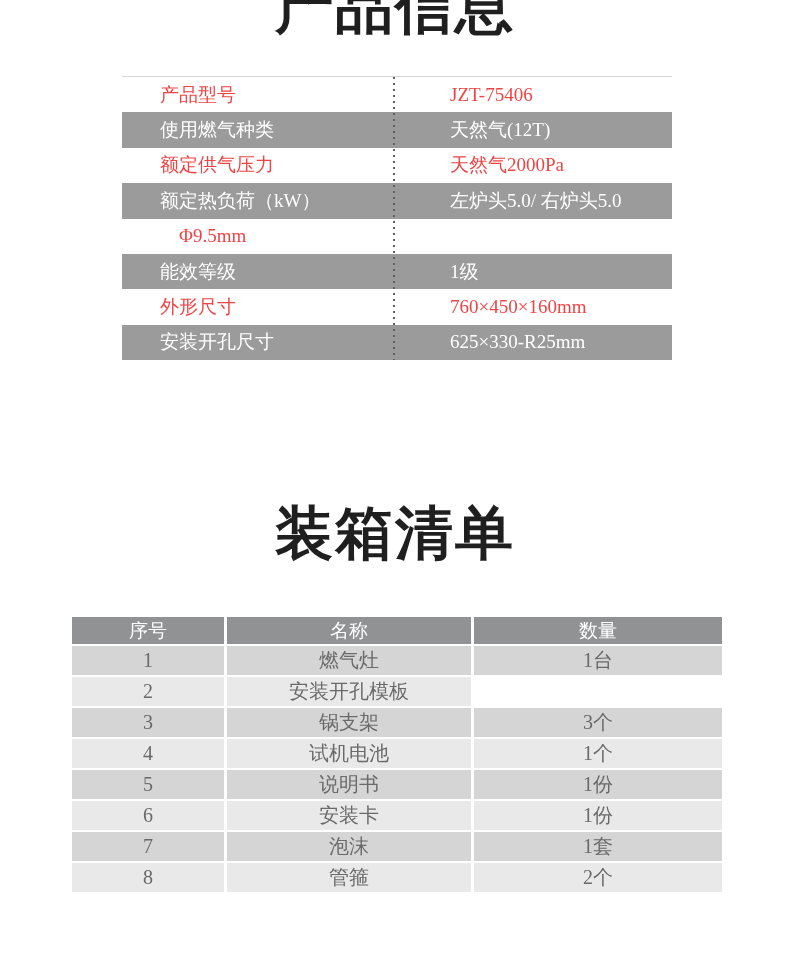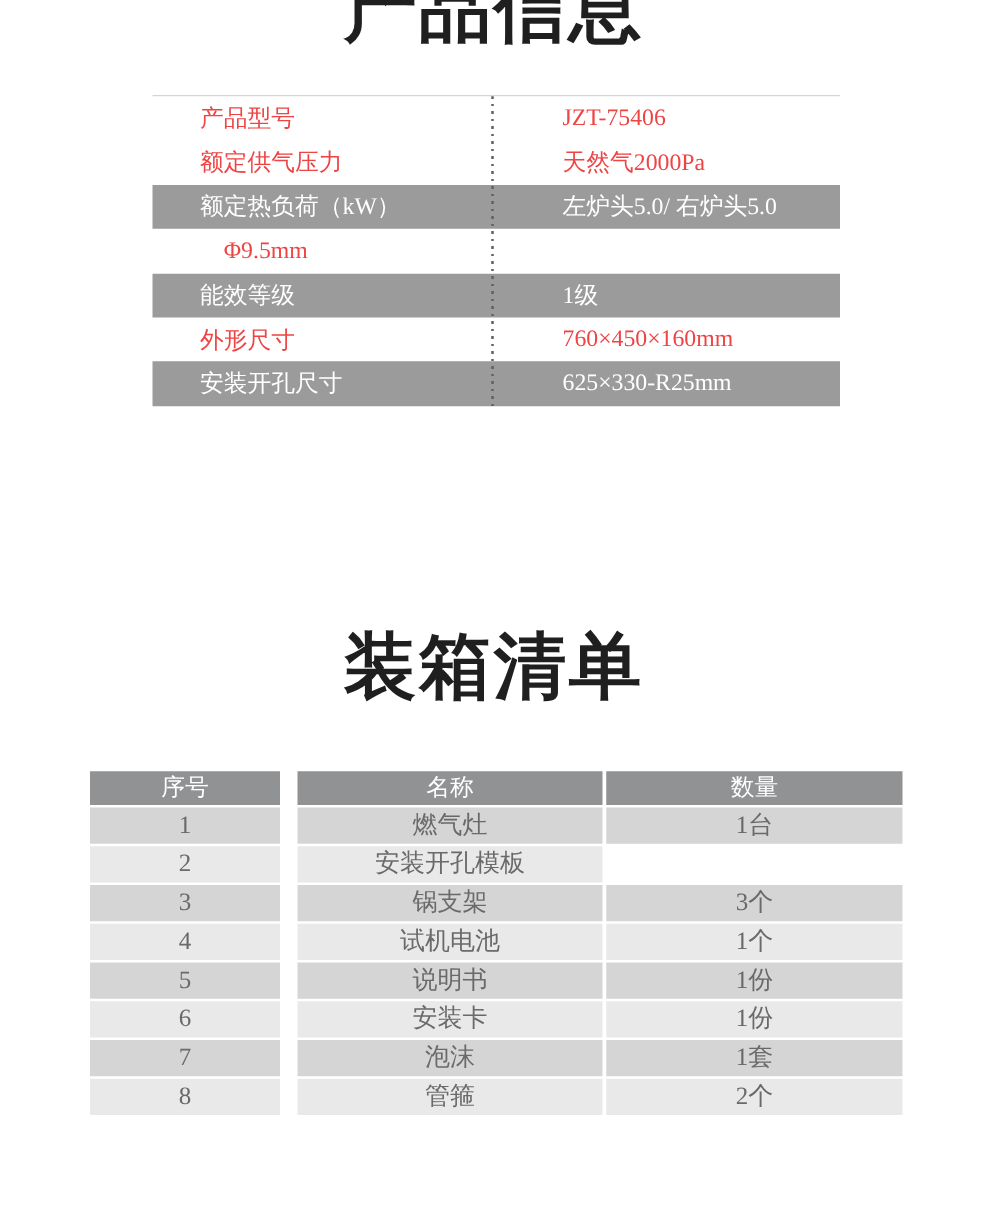--- a/index.html
+++ b/index.html
@@ -80,21 +80,21 @@
   }
   .pk-row {
     display: flex;
     margin-bottom: 2px;
   }
   .pk-cell {
     text-align: center;
     box-sizing: border-box;
     overflow: hidden;
   }
-  .pk-c1 { width: 152px; margin-right: 14px; }
+  .pk-c1 { width: 152px; margin-right: 3px; }
   .pk-c2 { width: 244px; margin-right: 3px; }
   .pk-c3 { flex: 1; }
   .pk-header .pk-cell {
     background: var(--pk-header, #919294);
     color: #ffffff;
     height: 27px;
     line-height: 27px;
     font-size: 19px;
   }
   .pk-body .pk-cell {
@@ -112,20 +112,24 @@
 
   <div class="big-title title-product">产品信息</div>
 
   <div class="spec-table">
     <div class="spec-divider"></div>
 
     <div class="spec-row">
       <div class="spec-label">产品型号</div>
       <div class="spec-value">JZT-75406</div>
     </div>
+    <div class="spec-row gray">
+      <div class="spec-label">使用燃气种类</div>
+      <div class="spec-value">天然气(12T)</div>
+    </div>
     <div class="spec-row">
       <div class="spec-label">额定供气压力</div>
       <div class="spec-value">天然气2000Pa</div>
     </div>
     <div class="spec-row gray">
       <div class="spec-label">额定热负荷（kW）</div>
       <div class="spec-value">左炉头5.0/ 右炉头5.0</div>
     </div>
     <div class="spec-row">
       <div class="spec-value">Φ9.5mm</div>

